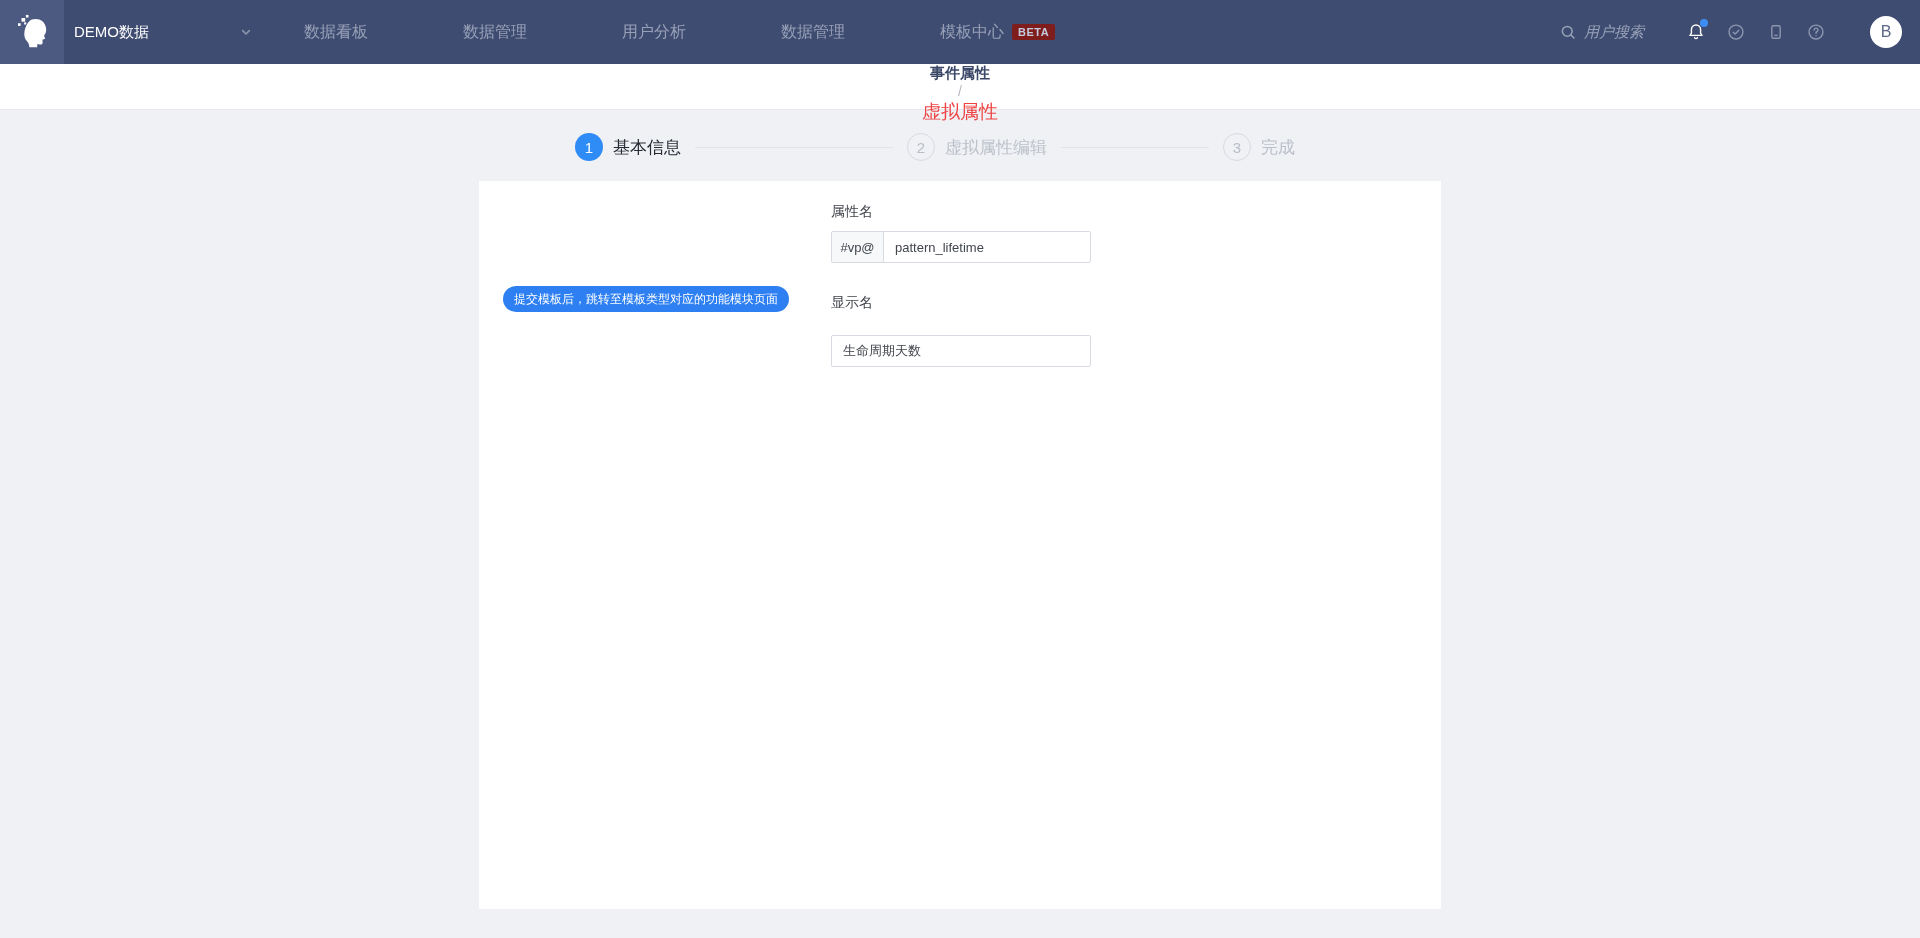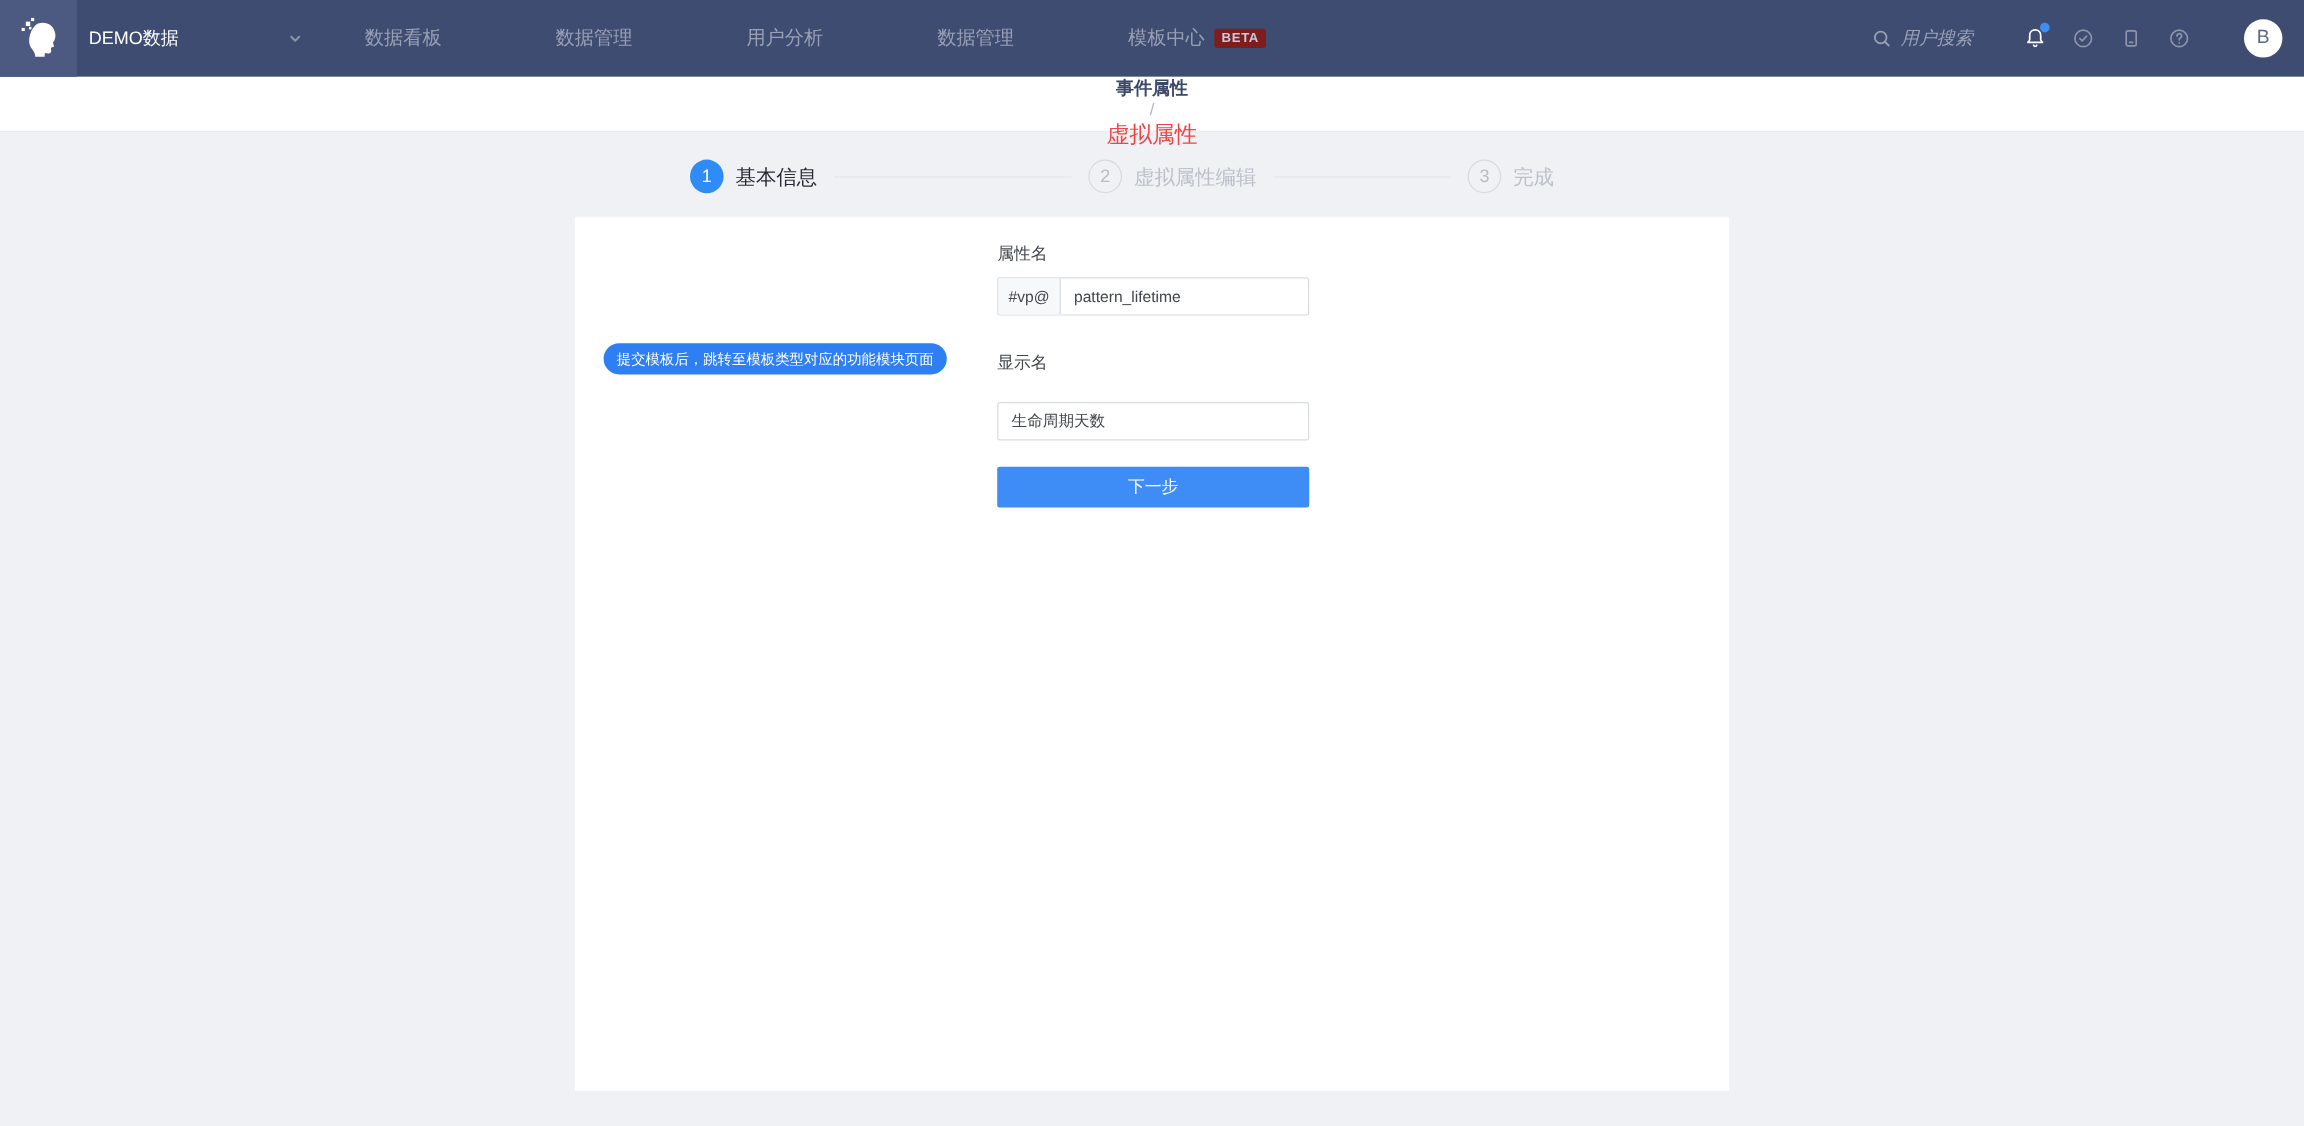--- a/index.html
+++ b/index.html
@@ -248,16 +248,15 @@
       <div class="input-prefix">#vp@</div>
       <input type="text" value="pattern_lifetime" style="">
     </div>
 
     <div class="tooltip-pill">提交模板后，跳转至模板类型对应的功能模块页面</div>
 
     <div class="f-label display-label">显示名</div>
 
     <input type="text" class="text-input" value="生命周期天数" style="">
 
-    <button class="next-btn">下一步</button>
 
   </div>
 </div>
 
 </body></html>

